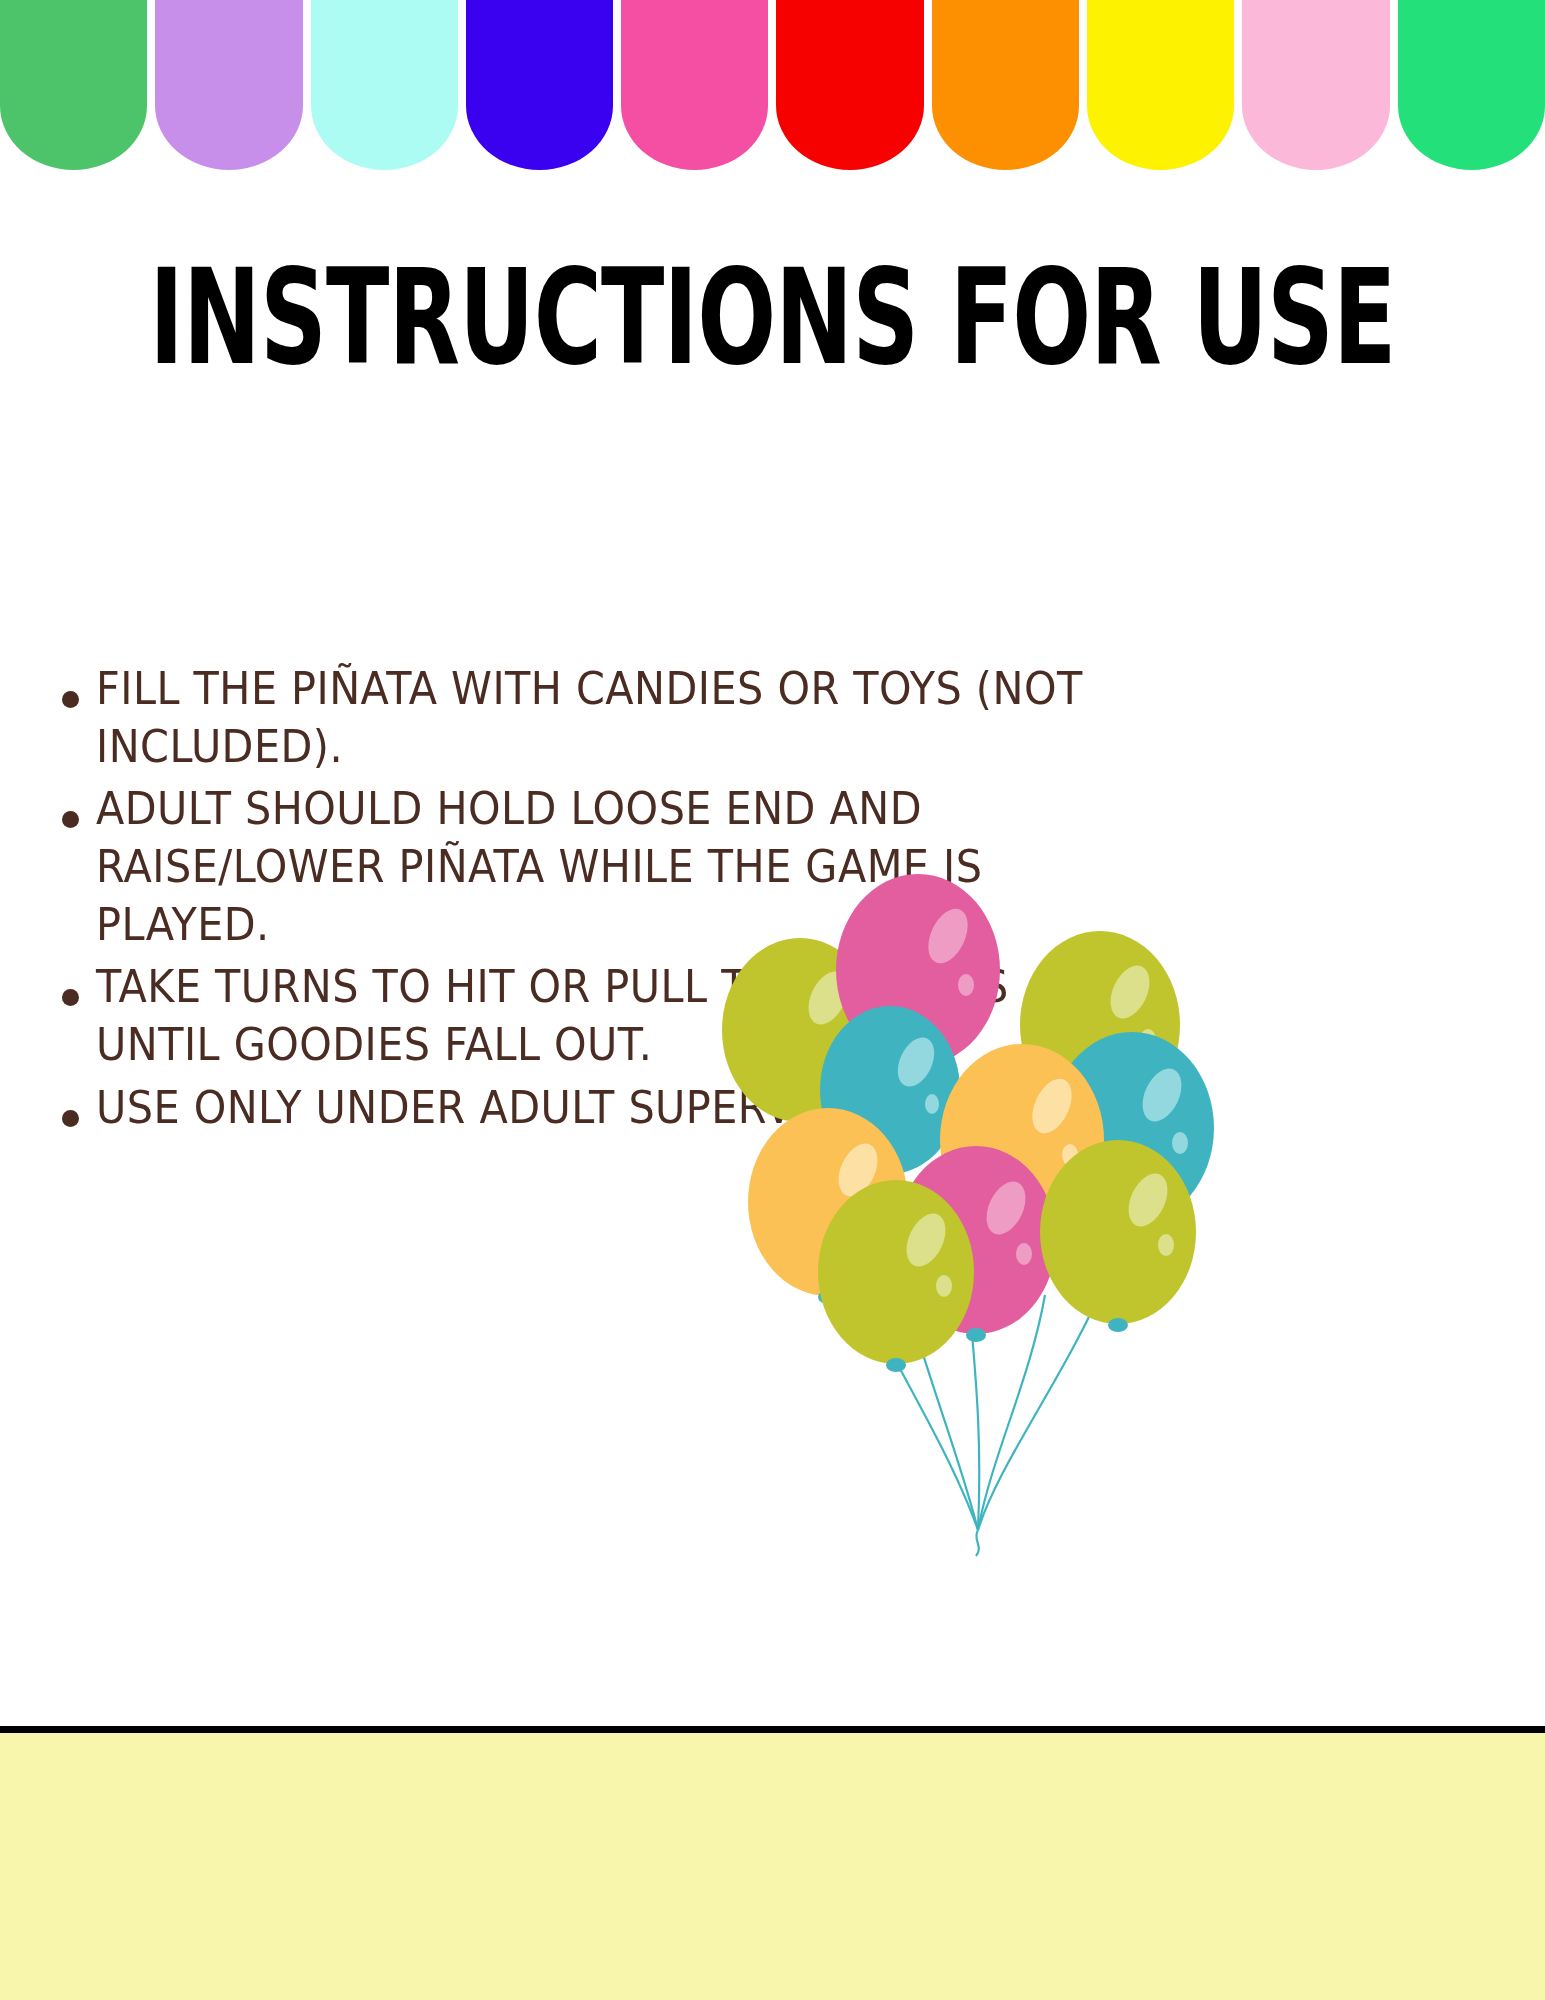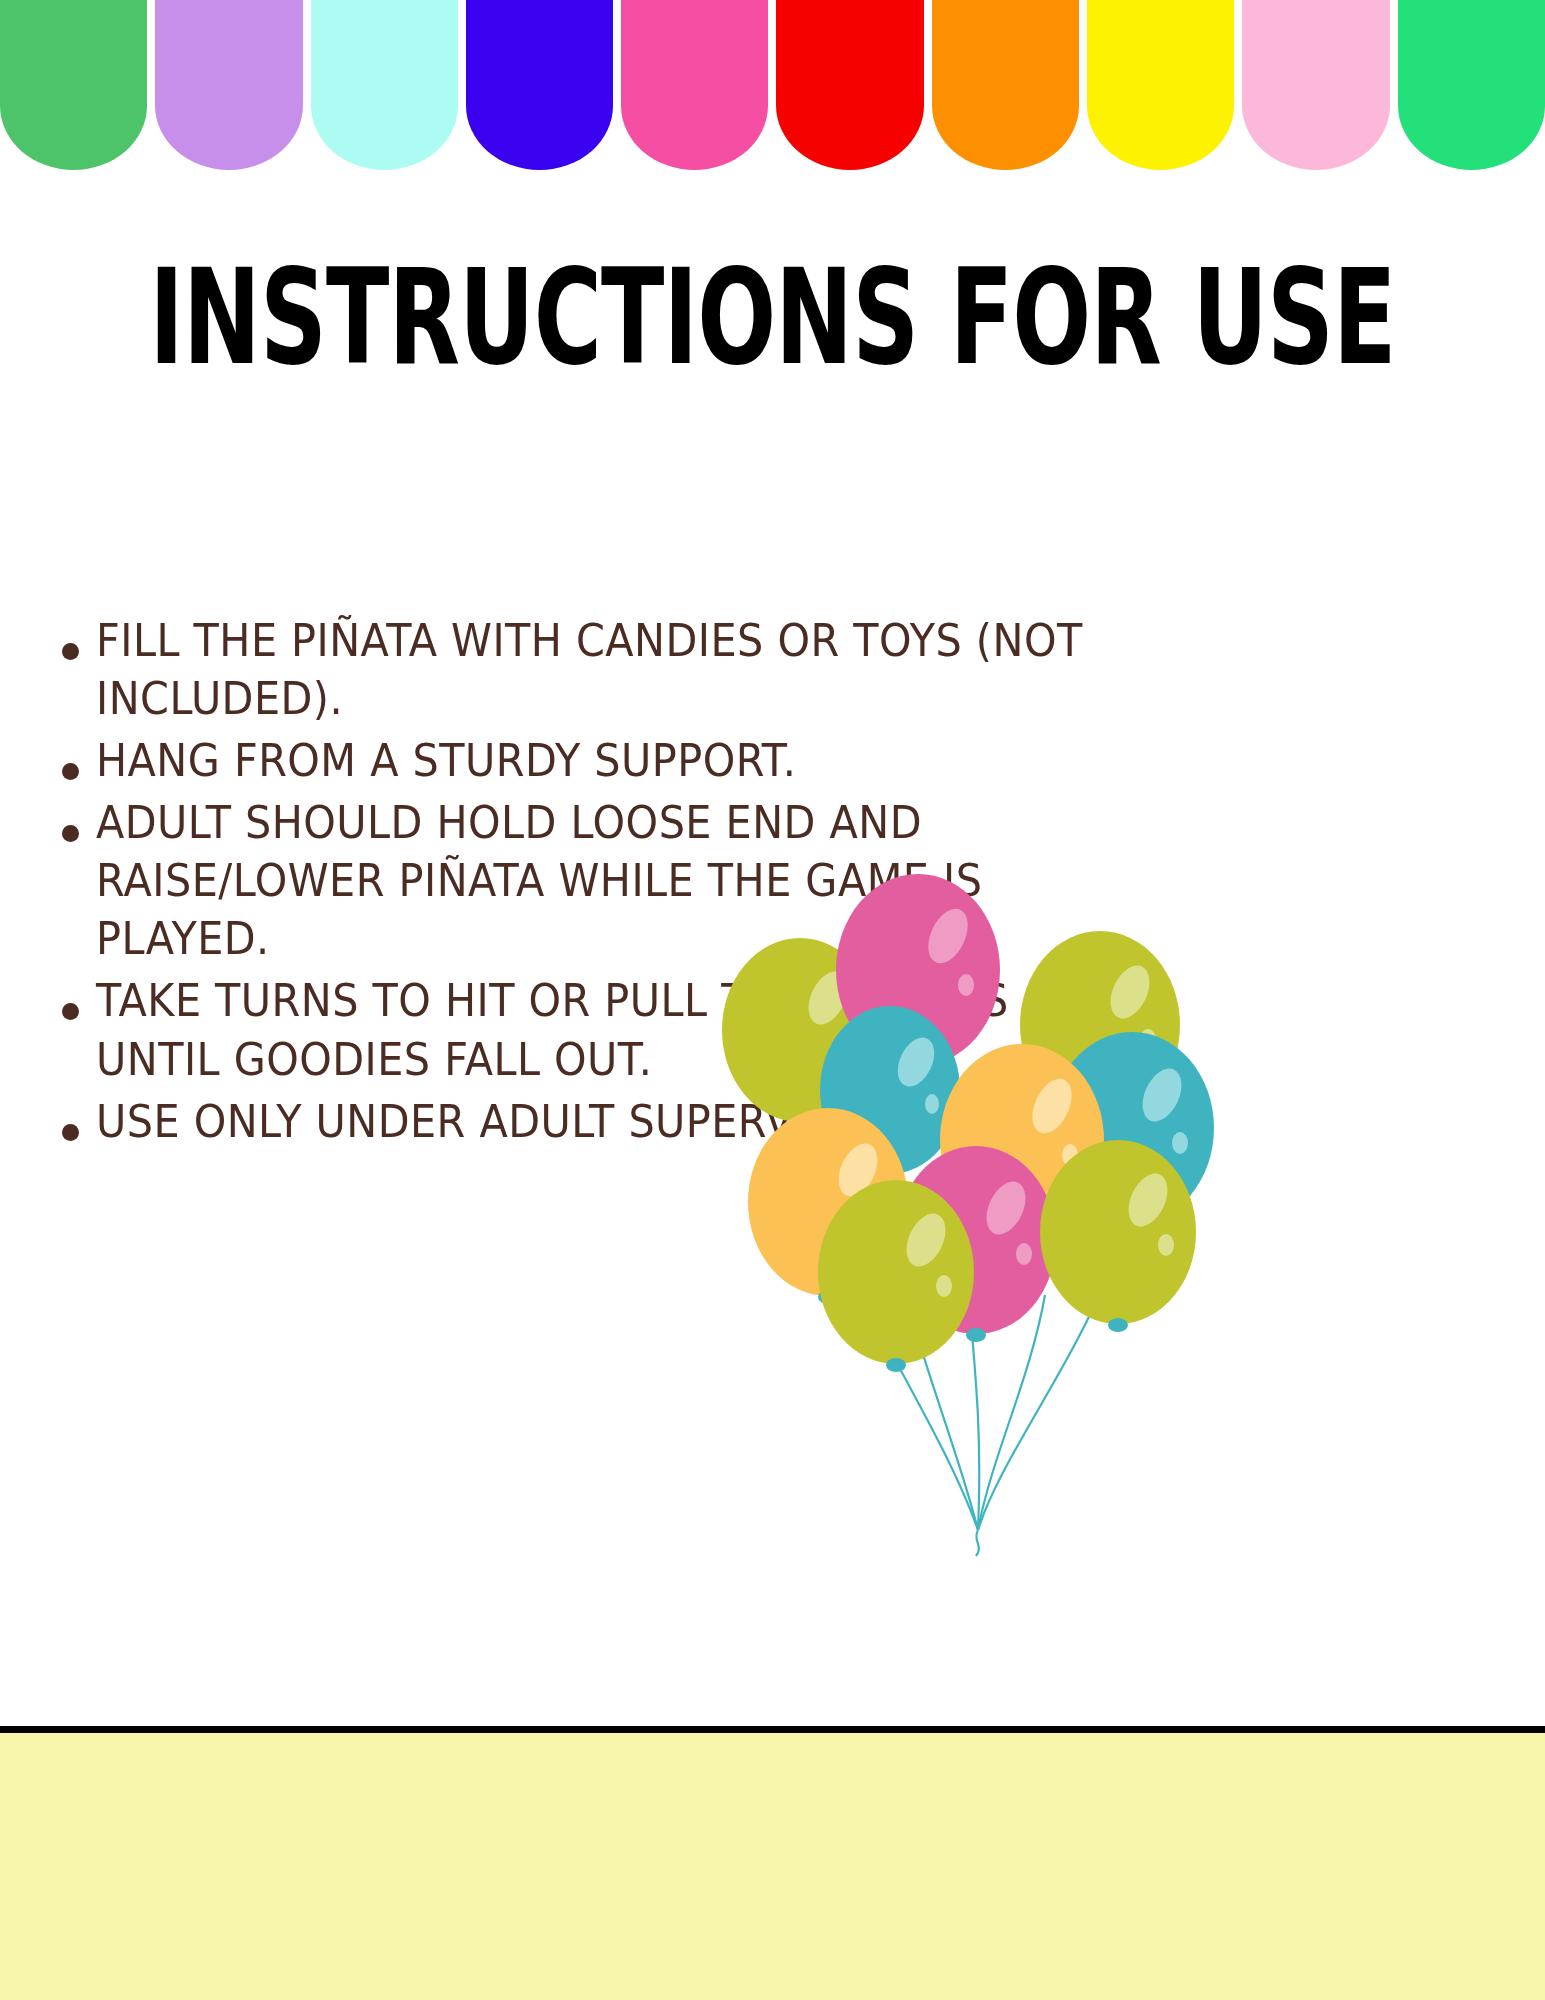--- a/index.html
+++ b/index.html
@@ -41,21 +41,21 @@
     color:#000000;
     transform:scaleX(0.86) scaleY(1.22);
     transform-origin:50% 0;
     white-space:nowrap;
   }
 
   
   .list{
     position:absolute;
     left:62px;
-    top:612px;
+    top:660px;
     width:1090px;
   }
   .item{
     display:flex;
     align-items:flex-start;
     margin-bottom:4px;
   }
   .bullet{
     flex:0 0 auto;
     width:34px;
@@ -118,24 +118,20 @@
 
   <div class="title" style="color: rgb(0, 0, 0);">INSTRUCTIONS FOR USE</div>
 
   <div class="list">
 
     <div class="item">
       <span class="bullet"><i style="background: rgb(74, 44, 34);"></i></span>
       <span class="itemtext" style="color: rgb(74, 44, 34);">FILL THE PIÑATA WITH CANDIES OR TOYS (NOT INCLUDED).</span>
     </div>
 
-    <div class="item">
-      <span class="bullet"><i style="background: rgb(74, 44, 34);"></i></span>
-      <span class="itemtext" style="color: rgb(74, 44, 34);">HANG FROM A STURDY SUPPORT.</span>
-    </div>
 
     <div class="item">
       <span class="bullet"><i style="background: rgb(74, 44, 34);"></i></span>
       <span class="itemtext" style="color: rgb(74, 44, 34);">ADULT SHOULD HOLD LOOSE END AND RAISE/LOWER PIÑATA WHILE THE GAME IS PLAYED.</span>
     </div>
 
     <div class="item">
       <span class="bullet"><i style="background: rgb(74, 44, 34);"></i></span>
       <span class="itemtext" style="color: rgb(74, 44, 34);">TAKE TURNS TO HIT OR PULL THE RIBBONS UNTIL GOODIES FALL OUT.</span>
     </div>

